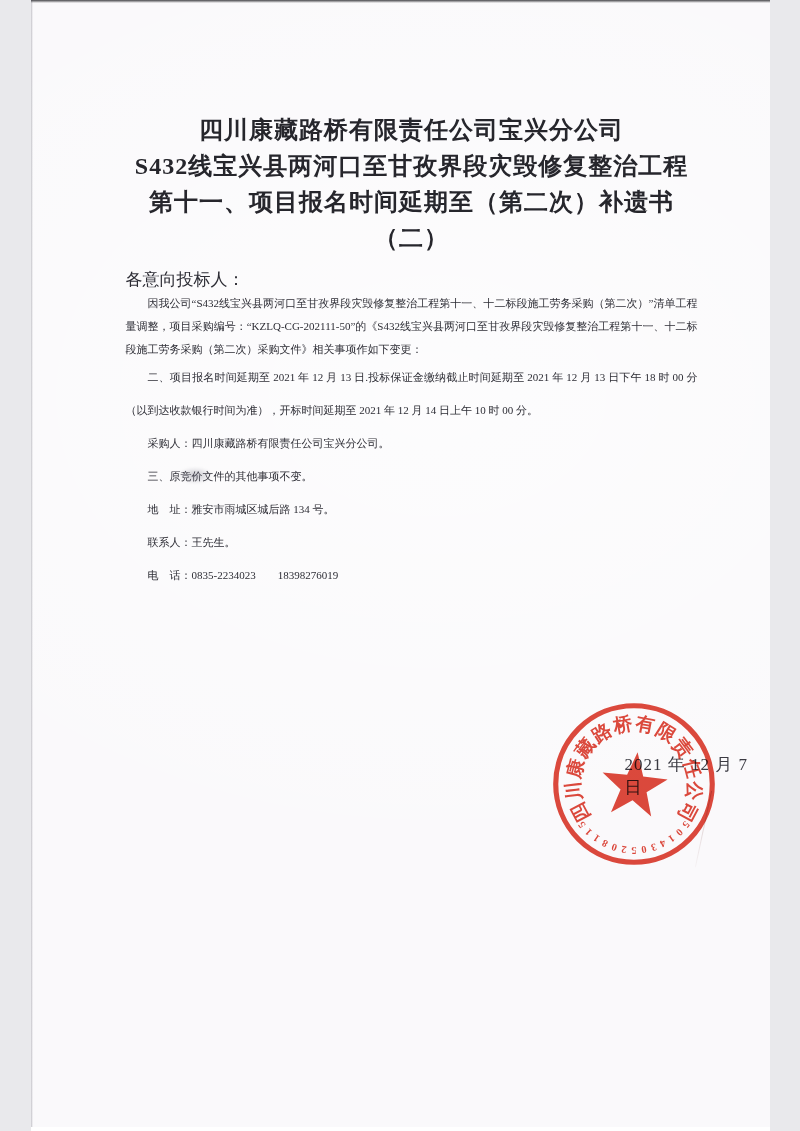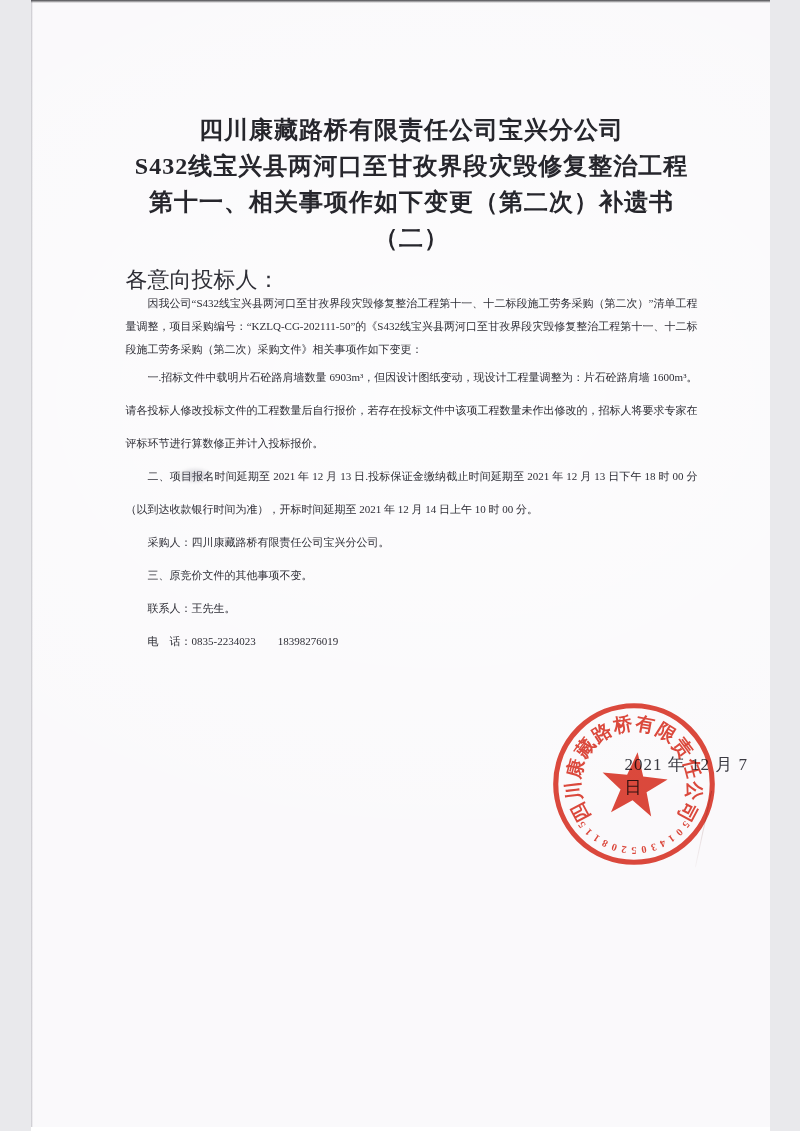--- a/index.html
+++ b/index.html
@@ -21,21 +21,21 @@
   .edge-bottom{position:absolute;bottom:0;left:0;width:100%;height:4px;background:#ffffff;}
 
   .doc{position:relative;padding:112px 72px 0 95px;}
 
   .title{
     font-weight:bold;
     font-size:24px;line-height:36px;
     text-align:center;color:#26262c;
     letter-spacing:1px;
   }
-  .salutation{margin:12px 0 0;font-size:22px;line-height:24px;}
+  .salutation{margin:12px 0 0;font-size:17px;line-height:24px;}
   p.body{margin:0;font-size:11px;text-align:justify;}
   .intro{margin-top:5px;line-height:23px;text-indent:2em;}
   .item1{margin-top:-12px;line-height:33px;text-indent:2em;}
   .item2{margin-top:-10px;line-height:33px;text-indent:2em;}
   .item3{line-height:33px;text-indent:2em;}
   .infoline{line-height:33px;text-indent:2em;}
 
   .date{
     position:absolute;left:594px;top:753px;
     font-size:17px;letter-spacing:1px;color:#3a3a42;z-index:3;
@@ -63,28 +63,28 @@
 <body>
 
 <div class="page">
   <div class="edge-top"></div>
   <div class="edge-left"></div>
   <div class="edge-bottom"></div>
 
   <div class="doc">
     <div class="title">四川康藏路桥有限责任公司宝兴分公司</div>
     <div class="title">S432线宝兴县两河口至甘孜界段灾毁修复整治工程</div>
-    <div class="title">第十一、相关事项作如下变更（第二次）补遗书（二）</div>
+    <div class="title">第十一、项目报名时间延期至（第二次）补遗书（二）</div>
 
     <p class="salutation">各意向投标人：</p>
     <p class="body intro">因我公司“S432线宝兴县两河口至甘孜界段灾毁修复整治工程第十一、十二标段施工劳务采购（第二次）”清单工程量调整，项目采购编号：“KZLQ-CG-202111-50”的《S432线宝兴县两河口至甘孜界段灾毁修复整治工程第十一、十二标段施工劳务采购（第二次）采购文件》相关事项作如下变更：</p>
-    <p class="body item1">一.招标文件中载明片石砼路肩墙数量 6903m³，但因设计图纸变动，现设计工程量调整为：片石砼路肩墙 1600m³。请各投标人修改投标文件的工程数量后自行报价，若存在投标文件中该项工程数量未作出修改的，招标人将要求专家在评标环节进行算数修正并计入投标报价。</p>
     <p class="body item2">二、项目报名时间延期至 2021 年 12 月 13 日.投标保证金缴纳截止时间延期至 2021 年 12 月 13 日下午 18 时 00 分（以到达收款银行时间为准），开标时间延期至 2021 年 12 月 14 日上午 10 时 00 分。</p>
     <p class="body infoline">采购人：四川康藏路桥有限责任公司宝兴分公司。</p>
     <p class="body item3">三、原竞价文件的其他事项不变。</p>
+    <p class="body infoline">地　址：雅安市雨城区城后路 134 号。</p>
     <p class="body infoline">联系人：王先生。</p>
     <p class="body infoline">电　话：0835-2234023　　18398276019</p>
   </div>
 
   <div class="date">2021 年 12 月 7 日</div>
 
   <div class="seal">
     <svg viewBox="0 0 200 200">
       <circle cx="100" cy="100" r="91" fill="none" stroke-width="6" stroke="#dd3a2c"></circle>
       <polygon transform="rotate(6 100 103)" points="100,63 109.4,90.1 138,90.6 115.2,107.9 123.5,135.4 100,119 76.5,135.4 84.8,107.9 62,90.6 90.6,90.1" fill="#dd3a2c"></polygon>

